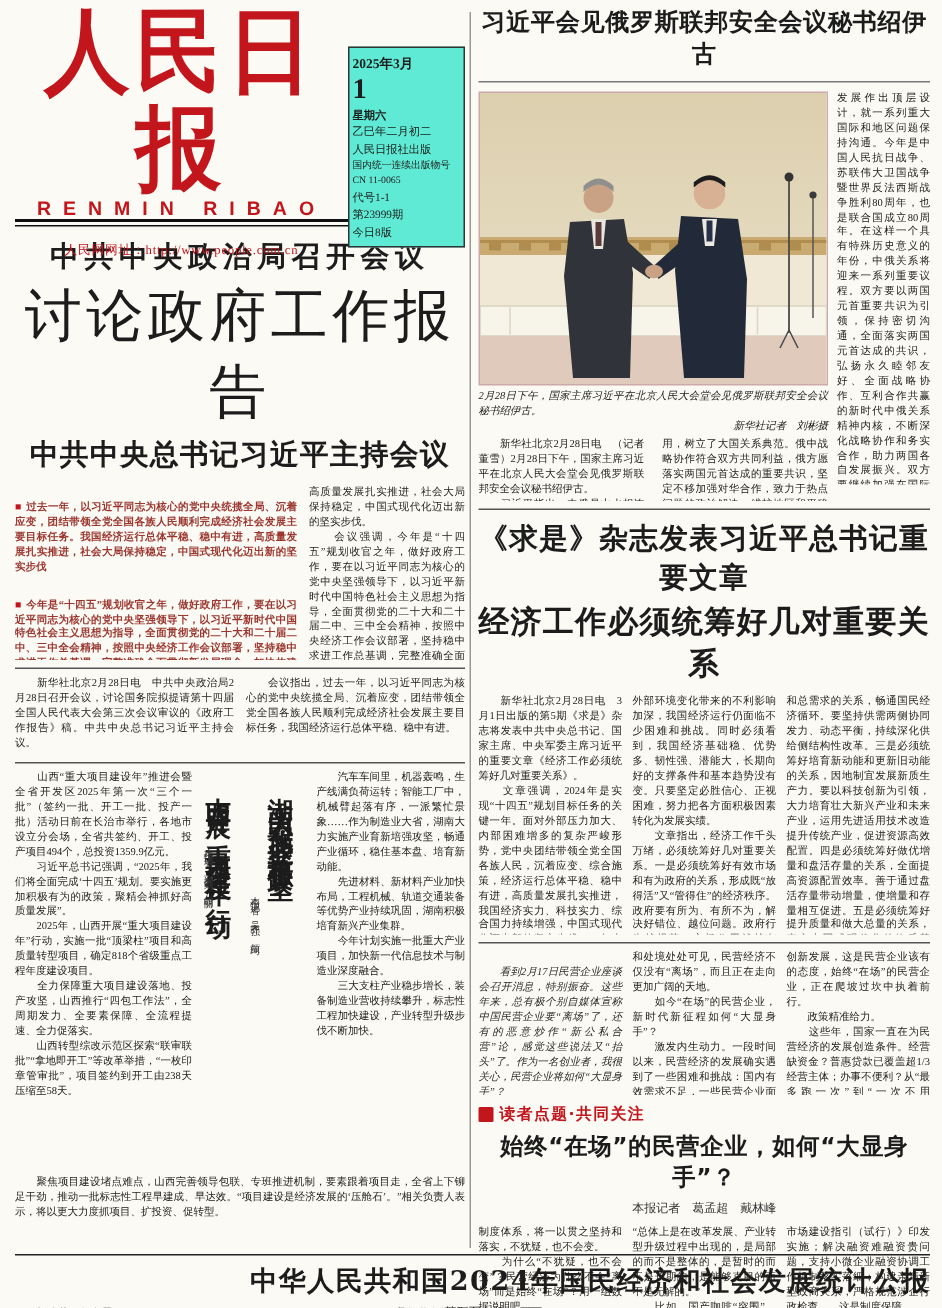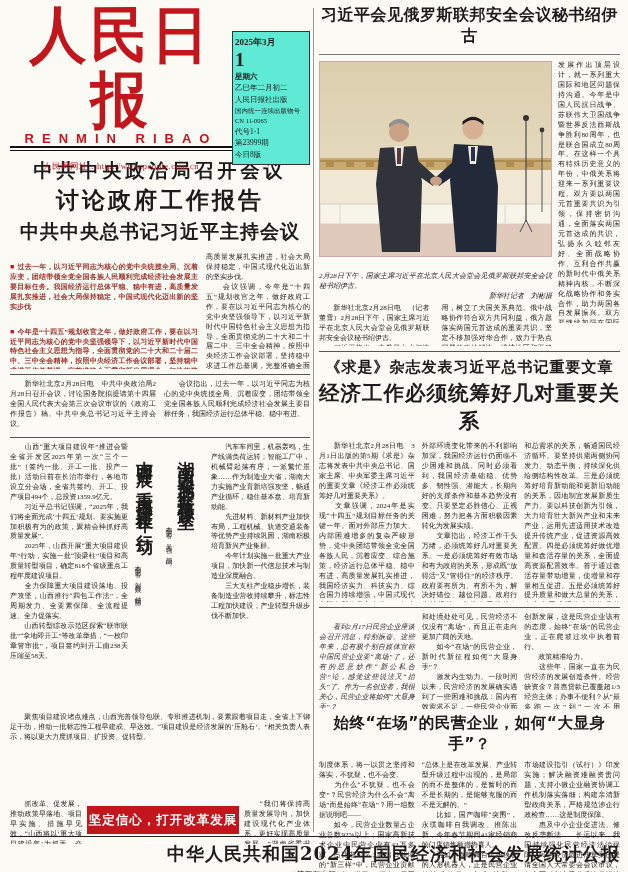--- a/index.html
+++ b/index.html
@@ -24,21 +24,21 @@
   .d-ym{font-size:9px;font-weight:700;}
   .d-day{font-size:19px;font-weight:700;line-height:1.1;}
   .d-wd{font-weight:700;}
   .d-small{font-size:6.5px;color:#222;}
   .rule2{border-top:2.5px solid #111;border-bottom:1px solid #111;height:2px;margin:3px 0 0 0;}
   .thin-rule{border-top:1px solid #555;margin:5px 0;}
 
   
   .p-kicker{font-size:19px;font-weight:800;text-align:center;letter-spacing:4px;margin-top:7px;
             font-family:"DejaVu Sans",sans-serif;}
-  .p-head{font-size:23px;font-weight:700;text-align:center;letter-spacing:3px;margin-top:1px;
+  .p-head{font-size:38px;font-weight:400;text-align:center;letter-spacing:3px;margin-top:1px;
           font-family:"DejaVu Sans",sans-serif;}
   .p-sub{font-size:19px;font-weight:800;text-align:center;letter-spacing:1px;margin-top:3px;
          font-family:"DejaVu Sans",sans-serif;}
   .bodytxt{font-size:7px;line-height:1.42;text-align:justify;white-space:pre-line;color:#24221f;}
   .p-cols{display:flex;gap:8px;margin-top:8px;height:116px;overflow:hidden;}
   .p-main{flex:0 0 188px;color:#9c3730;font-weight:600;}
   .p-main p{margin:0 0 5px 0;}
   .p-side{flex:1;}
   .bullet-sq{color:#c3151c;margin-right:3px;font-size:7px;}
   .cont-row{display:flex;gap:8px;height:52px;overflow:hidden;}
@@ -63,26 +63,26 @@
           text-align:center;line-height:28px;height:28px;letter-spacing:1px;margin-top:6px;
           font-family:"DejaVu Sans",sans-serif;}
 
   
   .xi-head{font-size:16px;font-weight:900;text-align:center;letter-spacing:.5px;margin-top:4px;
            font-family:"DejaVu Sans",sans-serif;padding-bottom:7px;border-bottom:1px solid #777;}
   .xi-body{display:flex;gap:6px;margin-top:6px;}
   .xi-leftpart{flex:0 0 231px;}
   .xi-side{flex:1;height:262px;overflow:hidden;}
   .photo{width:231px;height:194px;display:block;border:1px solid #caa;}
-  .caption{font-size:7px;line-height:1.4;font-style:italic;margin-top:15px;color:#222;text-align:justify;}
+  .caption{font-size:7px;line-height:1.4;font-style:italic;margin-top:3px;color:#222;text-align:justify;}
   .credit{display:block;text-align:right;font-style:italic;}
   .xi-leads{display:flex;gap:12px;height:42px;overflow:hidden;margin-top:3px;}
   .xi-leads .bodytxt{flex:1;}
 
-  .q-kicker{font-size:15px;font-weight:800;text-align:center;letter-spacing:1px;margin-top:6px;
+  .q-kicker{font-size:19px;font-weight:800;text-align:center;letter-spacing:1px;margin-top:6px;
             font-family:"DejaVu Sans",sans-serif;}
   .q-head{font-size:20.5px;font-weight:900;text-align:center;letter-spacing:1px;margin-top:2px;
           font-family:Liberation Sans, sans-serif;}
   .q-cols{display:flex;gap:7px;margin-top:7px;height:160px;overflow:hidden;}
   .q-cols .bodytxt{flex:1;}
 
   .r-pre{display:flex;gap:7px;height:96px;overflow:hidden;margin-top:2px;}
   .r-pre > div{flex:1;}
   .kaiti{font-style:italic;color:#2a2a28;}
   .r-label{display:flex;align-items:center;gap:4px;margin-top:6px;}
@@ -275,21 +275,26 @@
           
         </div>
         <div class="bodytxt">和处境处处可见，民营经济不仅没有“离场”，而且正在走向更加广阔的天地。
 　　如今“在场”的民营企业，新时代新征程如何“大显身手”？
 　　激发内生动力。一段时间以来，民营经济的发展确实遇到了一些困难和挑战：国内有效需求不足，一些民营企业面临激烈市场竞争，感受生存“艰难处境”；产业升级加速，部分民营企业转型之路走得不太顺——
 　　同时更要看到，这些困难和挑战。</div>
         <div class="bodytxt">创新发展，这是民营企业该有的态度，始终“在场”的民营企业，正在爬坡过坎中执着前行。
 　　政策精准给力。
 　　这些年，国家一直在为民营经济的发展创造条件。经营缺资金？普惠贷款已覆盖超1/3经营主体；办事不便利？从“最多跑一次”到“一次不用跑”、“高效办成一件事”改革还在深化加力。</div>
       </div>
+      <div class="r-label">
+        <span class="r-label-icon"></span>
+        <span class="r-label-text">读者点题·共同关注</span>
+      </div>
       <div class="r-head">始终“在场”的民营企业，如何“大显身手”？</div>
+      <div class="r-byline">本报记者　葛孟超　戴林峰</div>
       <div class="r-ans">
         <div class="bodytxt">制度体系，将一以贯之坚持和落实，不犹疑，也不会变。
 　　为什么“不犹疑，也不会变”？民营经济为什么不会“离场”而是始终“在场”？用一组数据说明吧——
 　　如今，民营企业数量占企业总数92%以上；国家高新技术企业中民营企业有42万多家，占比超92%；在出口领域的“新三样”中，民营企业贡献超过一半；世界500强中，我国民营企业数量从2018年的28家增加到34家。
 　　民营经济由小到大、从弱到强，已成为推动我国发展不可或缺的力量。数以亿计、遍布城乡的个体工商户、小微企业，是经济肌体的“毛细血管”，是扩大就业、繁荣市场、改善民生的重要支撑。
 　　日常生活中，民营经济提供的服务</div>
         <div class="bodytxt">“总体上是在改革发展、产业转型升级过程中出现的，是局部的而不是整体的，是暂时的而不是长期的，是能够克服的而不是无解的。”
 　　比如，国产咖啡“突围”，永璞咖啡自我调改、推陈出新，今年春节期间41家经销商的门店销售额增势喜人。
 　　再如，春晚舞台上扭秧歌的人形机器人，正是民营企业的技术结晶，完成“惊险一跃”。
 　　只要信心不滑坡，办法总比困难多。消费者“口味”变了，那就推陈出新；传统产业遭遇“瓶颈”，那就大胆革新。

